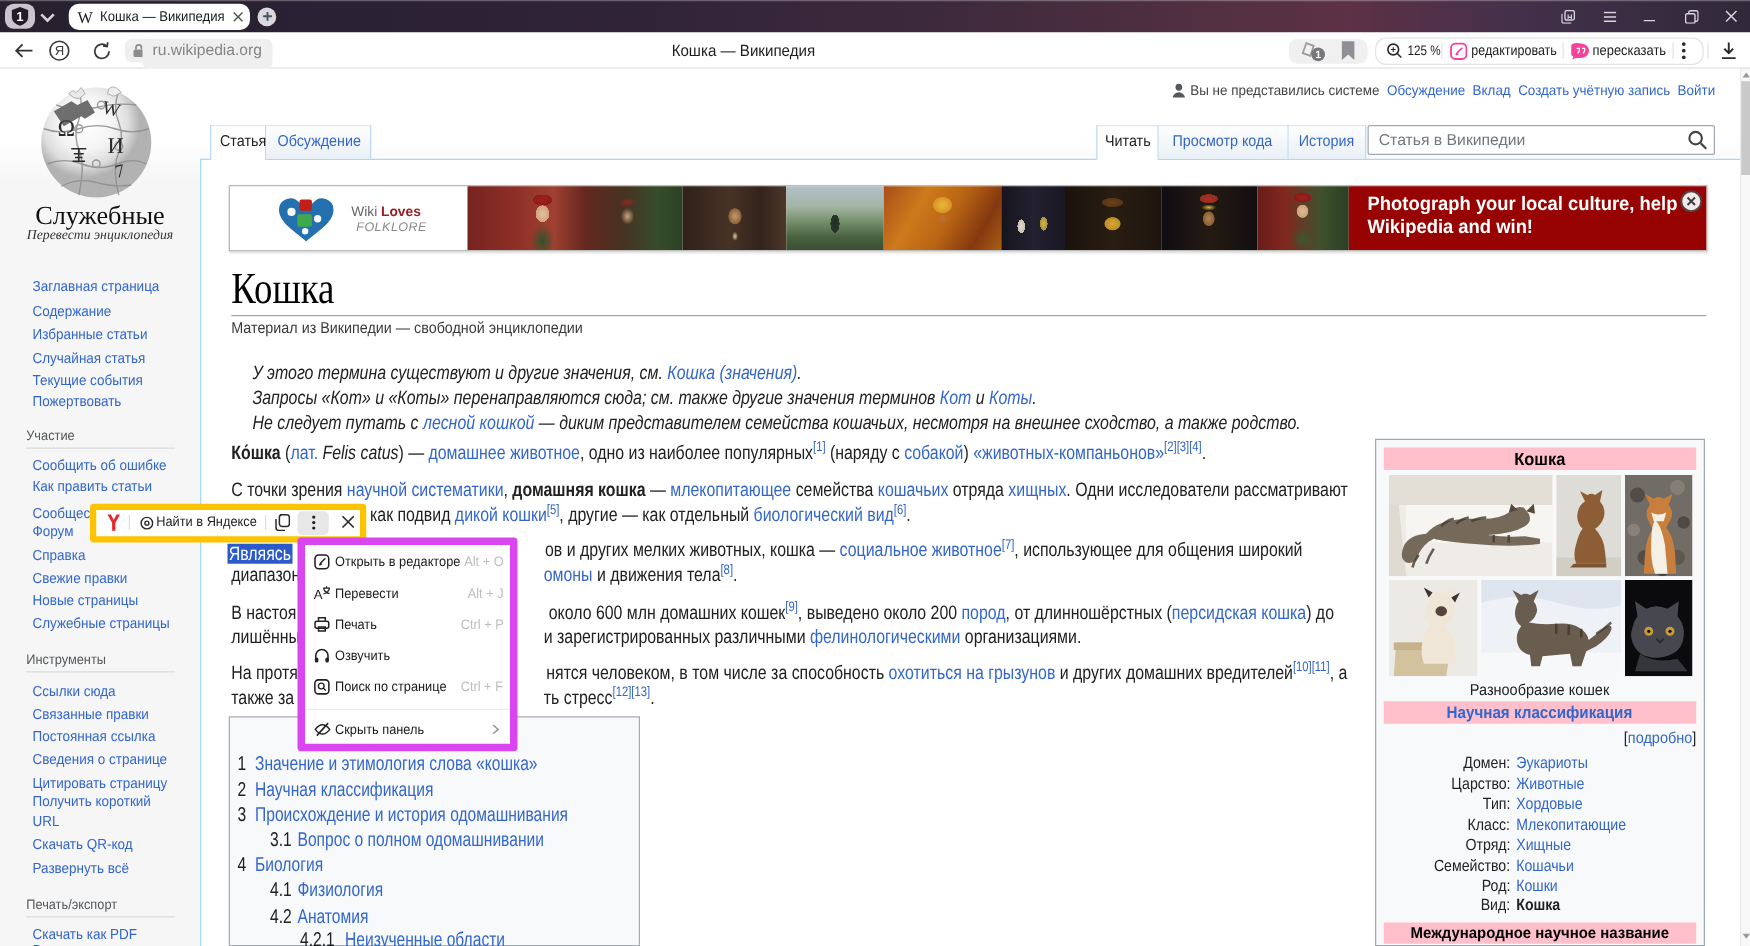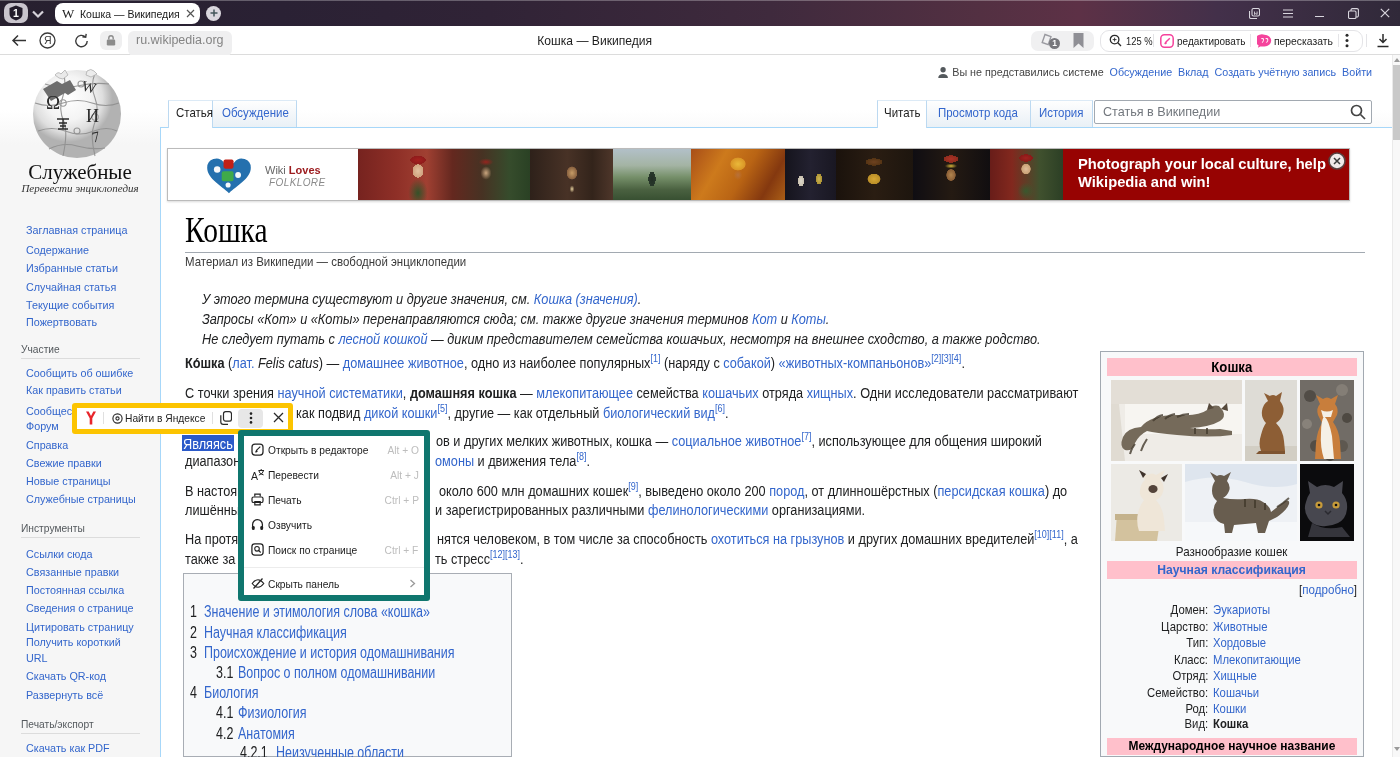--- a/index.html
+++ b/index.html
@@ -66,21 +66,21 @@
       <text x="8.7" y="12.4" text-anchor="middle" font-size="10.5" fill="#3a3a3a" font-family="Liberation Sans,sans-serif">Я</text>
     </svg>
   <svg class="abs" style="left:74px;top:7px" width="15" height="16" viewBox="0 0 15 16">
       <path d="M13.2 8 a5.7 5.7 0 1 1 -1.7 -4 M12.2 0.8 l-0.5 3.4 -3.3 -0.4" stroke="#3a3a3a" stroke-width="1.4" fill="none"></path>
     </svg>
   <div class="abs" style="left:100px;top:5px;width:22px;height:19px;background:#efeff0;border-radius:6px"></div>
   <svg class="abs" style="left:106px;top:9px" width="10" height="11" viewBox="0 0 10 11">
       <rect x="0.8" y="4.5" width="8.4" height="6" rx="1.2" fill="#8c8c8c"></rect>
       <path d="M2.8 4.5 V3 a2.2 2.2 0 0 1 4.4 0 V4.5" fill="none" stroke="#8c8c8c" stroke-width="1.4"></path>
     </svg>
-  <div class="abs" style="left:128px;top:5px;height:25px;background:#efeff0;border-radius:6px;font-size:12.5px;color:#848484;line-height:19px;padding:0 8px">ru.wikipedia.org</div>
+  <div class="abs" style="left:114px;top:5px;height:25px;background:#efeff0;border-radius:6px;font-size:12.5px;color:#848484;line-height:19px;padding:0 8px">ru.wikipedia.org</div>
   <div class="abs" style="left:495px;top:7px;width:200px;text-align:center;font-size:13px;color:#1d1d1d;line-height:16px"><span style="display:inline-block;transform:scaleX(.93)">Кошка — Википедия</span></div>
 
   <div class="abs" style="left:1031px;top:5px;width:63px;height:20px;background:#f0f0f1;border-radius:7px"></div>
   <svg class="abs" style="left:1040px;top:7px" width="15" height="14" viewBox="0 0 15 14">
       <path d="M5 1.5 l6 2.2 -2.8 8 -6 -2.2 z" fill="none" stroke="#9a9aa0" stroke-width="1.4"></path>
     </svg>
   <div class="abs" style="left:1049px;top:12px;width:11px;height:11px;background:#77777c;border-radius:50%;color:#fff;font-size:8.5px;font-weight:bold;text-align:center;line-height:11px">1</div>
   <svg class="abs" style="left:1072px;top:6px" width="13" height="17" viewBox="0 0 13 17">
       <path d="M1.5 1 h10 v15 l-5 -4.5 -5 4.5 z" fill="#8f8f95"></path>
     </svg>
@@ -144,21 +144,21 @@
   <div class="abs nw" style="left:938px;top:107px;font-size:12.6px;line-height:13px;transform:scaleX(.91);transform-origin:0 0"><a class="lk" href="#">Просмотр кода</a></div>
   <div class="abs nw" style="left:1039px;top:107px;font-size:12.6px;line-height:13px;transform:scaleX(.91);transform-origin:0 0"><a class="lk" href="#">История</a></div>
   <div class="abs" style="left:1094px;top:100px;width:278px;height:24px;background:#fff;border:1px solid #a2a9b1;border-radius:2px"></div>
   <div class="abs nw" style="left:1103px;top:106px;font-size:12.6px;color:#72777d;line-height:13px">Статья в Википедии</div>
   <svg class="abs" style="left:1350px;top:104px" width="16" height="16" viewBox="0 0 16 16">
       <circle cx="6.5" cy="6.5" r="5" fill="none" stroke="#444" stroke-width="1.7"></circle>
       <path d="M10.5 10.5 L15 15" stroke="#444" stroke-width="1.7"></path>
     </svg>
 </div>
 
-<div class="abs" id="banner" style="left:167px;top:148px;width:1183px;height:53px;border:1px solid #bbb;background:#fff;box-shadow:0 1px 2px rgba(0,0,0,.15)">
+<div class="abs" id="banner" style="left:183px;top:148px;width:1183px;height:53px;border:1px solid #bbb;background:#fff;box-shadow:0 1px 2px rgba(0,0,0,.15)">
 
   <svg class="abs" style="left:35px;top:6px" width="52" height="40" viewBox="0 0 56 44">
     <path d="M28 42 C20 34 4 26 4 14 A10 10 0 0 1 22 8 L28 13 L34 8 A10 10 0 0 1 52 14 C52 26 36 34 28 42 Z" fill="#2470ae"></path>
     <rect x="22" y="5" width="11" height="10" rx="2" fill="#c22017"></rect>
     <rect x="20" y="18" width="13" height="11" rx="2" fill="#3faa49"></rect>
     <circle cx="15" cy="16" r="3.6" fill="#f6f8fa"></circle>
     <circle cx="38" cy="22" r="3.2" fill="#f6f8fa"></circle>
     <circle cx="27" cy="33" r="2.8" fill="#f6f8fa"></circle>
   </svg>
   <div class="abs nw" style="left:97px;top:15px;font-size:11px;color:#666;line-height:12px">Wiki <b style="color:#9d1d20">Loves</b></div>
@@ -437,21 +437,21 @@
         <circle cx="2" cy="1.6" r="1.3" fill="#222"></circle>
         <circle cx="2" cy="6" r="1.3" fill="#222"></circle>
         <circle cx="2" cy="10.4" r="1.3" fill="#222"></circle>
       </svg>
     <svg style="position:absolute;left:196px;top:4px" width="11" height="11" viewBox="0 0 11 11">
         <path d="M1 1 l9 9 M10 1 l-9 9" stroke="#2a2a2a" stroke-width="1.3"></path>
       </svg>
   </div>
 </div>
 
-<div class="abs" id="ymenu" style="left:238px;top:430px;width:192px;height:171px;background:#fff;border:6px solid #0f766e;border-radius:3px">
+<div class="abs" id="ymenu" style="left:238px;top:430px;width:176px;height:171px;background:#fff;border:6px solid #d946ef;border-radius:3px">
   <div style="position:relative;width:100%;height:100%;font-size:11px;color:#1b1b1b">
     <svg style="position:absolute;left:7px;top:7px" width="13" height="13" viewBox="0 0 13 13">
         <rect x="1" y="1" width="11" height="11" rx="3" fill="none" stroke="#222" stroke-width="1.25"></rect>
         <path d="M9.3 3.6 l-3.6 3.6 -1.1 2 1.9 -1.2" stroke="#222" stroke-width="1.1" fill="none"></path>
       </svg>
     <span class="mi" style="left:24px;top:8px">Открыть в редакторе</span>
     <span class="ms" style="top:8px">Alt + O</span>
     <svg style="position:absolute;left:7px;top:32px" width="14" height="13" viewBox="0 0 14 13">
         <text x="0" y="11.5" font-size="10.5" fill="#222" font-family="Liberation Sans,sans-serif">A</text>
         <g stroke="#222" stroke-width="1" fill="none">

